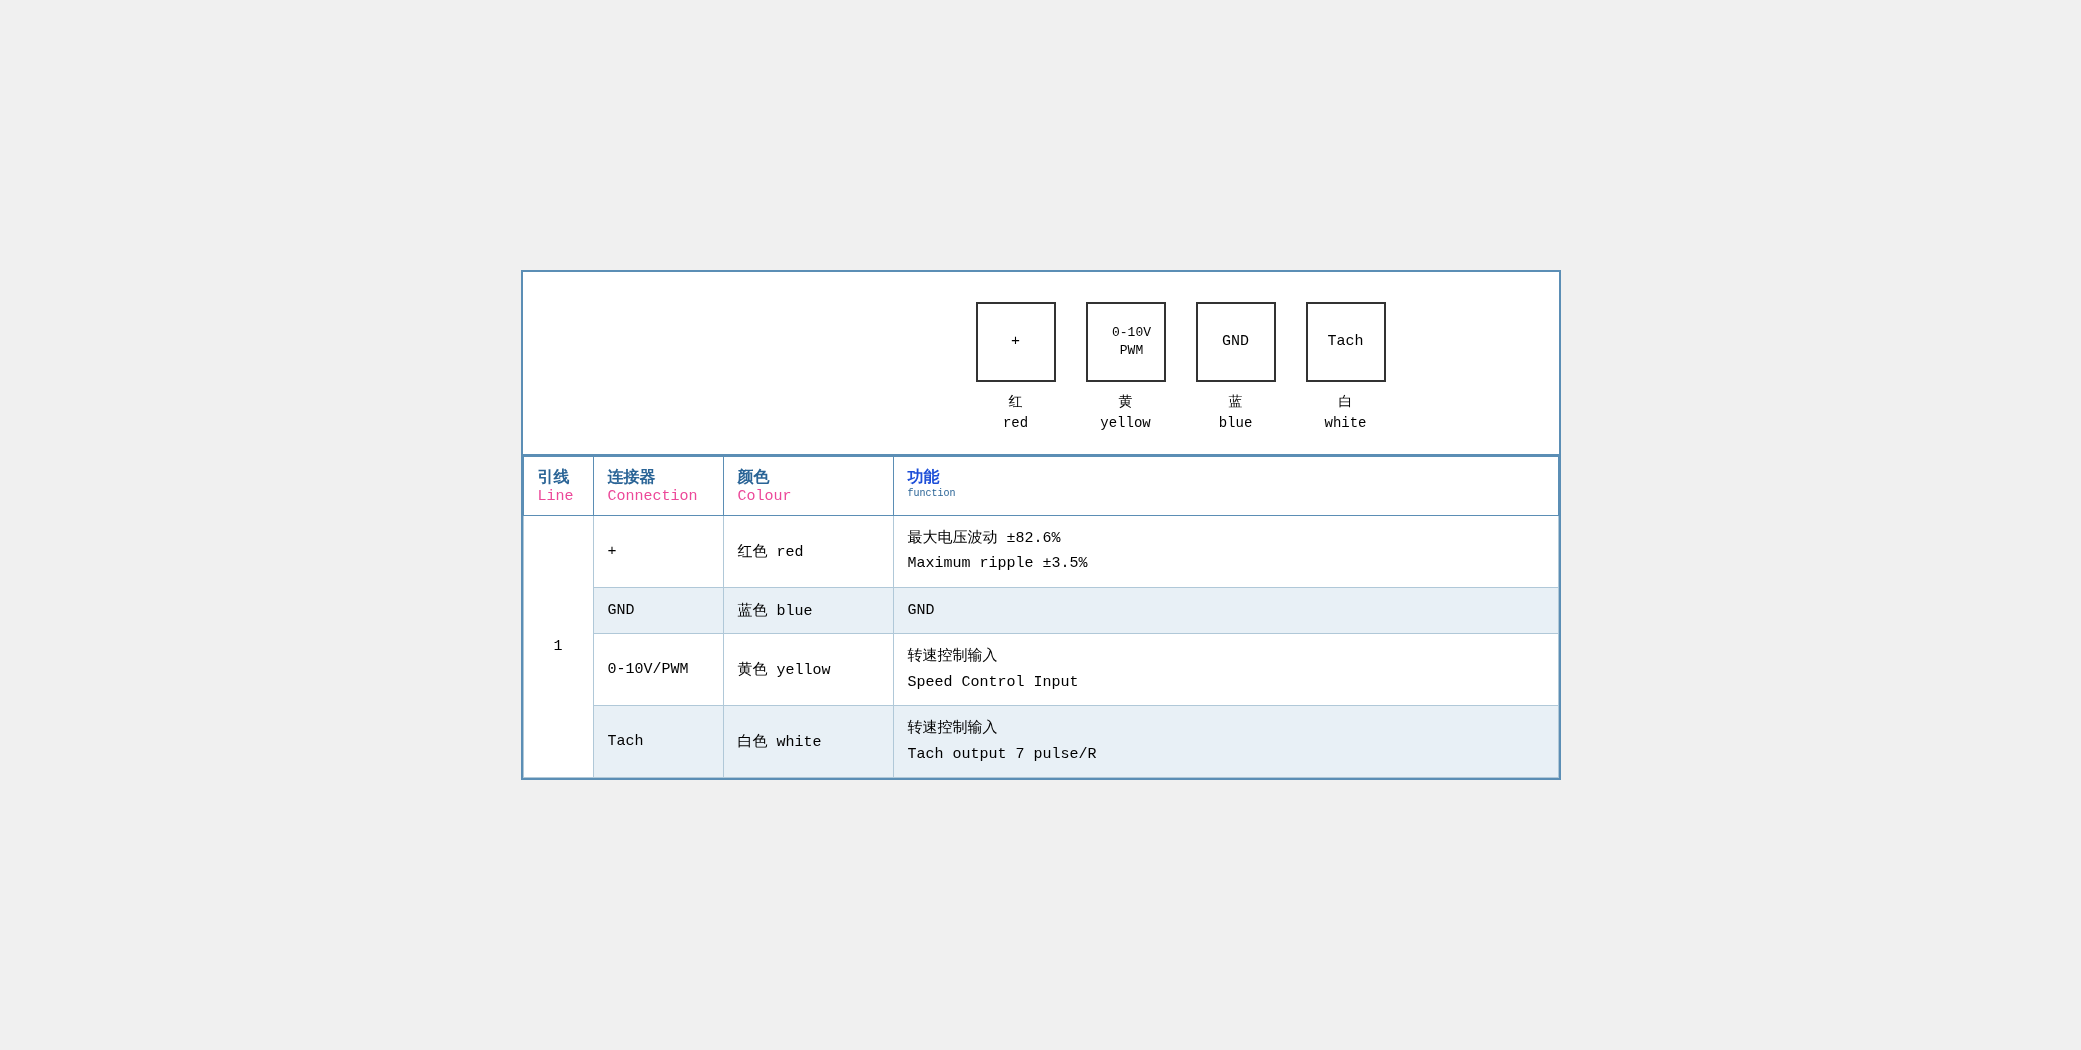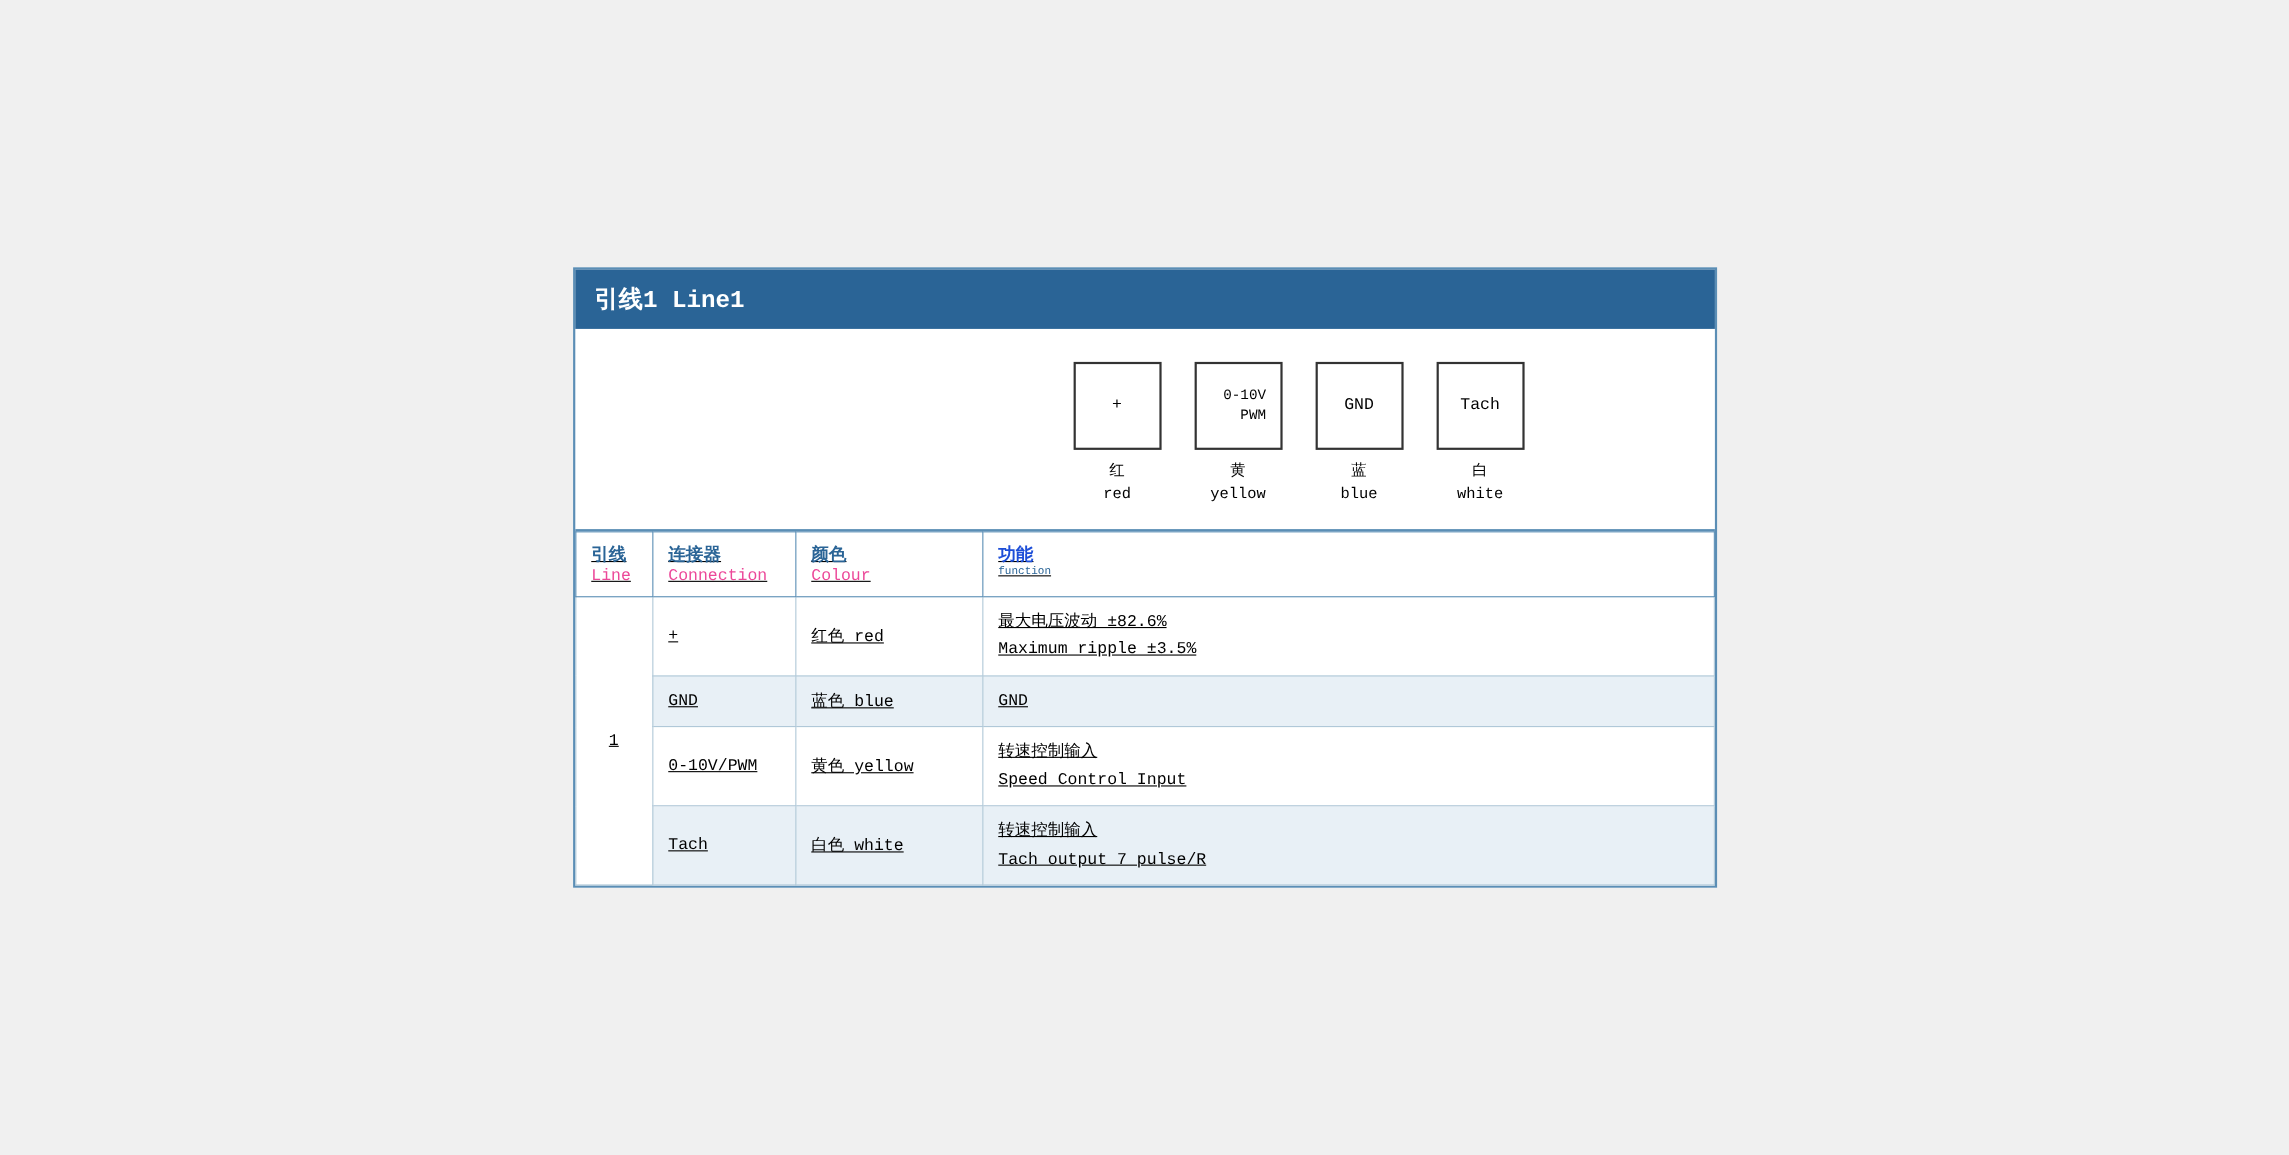--- a/index.html
+++ b/index.html
@@ -82,21 +82,20 @@
       line-height: 1.5;
     }
 
     .table-section {
       width: 100%;
     }
 
     table {
       width: 100%;
       border-collapse: collapse;
-      text-decoration: underline;
     }
 
     .col-header-row td {
       padding: 10px 14px;
       border: 1px solid #5b8eb5;
       vertical-align: top;
     }
 
     .col-header-cn {
       color: #2a6496;
@@ -151,29 +150,26 @@
     .function-cell {
       font-size: 15px;
       line-height: 1.7;
     }
   </style>
 </head>
 <body>
 
 <div class="main-container">
 
-  <div class="header">
-    <span class="header-title">引线1 Line1</span>
-  </div>
 
   <div class="diagram-section">
     <div class="diagram-inner">
       <div class="terminals-row">
         <div class="terminal-box">+</div>
-        <div class="terminal-box" style="font-size:13px; line-height:1.4; text-align:right;padding-left:12px;">0-10V<br>PWM</div>
+        <div class="terminal-box" style="font-size:13px; line-height:1.4; text-align:center;padding-left:12px;">0-10V<br>PWM</div>
         <div class="terminal-box">GND</div>
         <div class="terminal-box">Tach</div>
       </div>
       <div class="labels-row">
         <div class="terminal-label">红<br>red</div>
         <div class="terminal-label">黄<br>yellow</div>
         <div class="terminal-label">蓝<br>blue</div>
         <div class="terminal-label">白<br>white</div>
       </div>
     </div>

